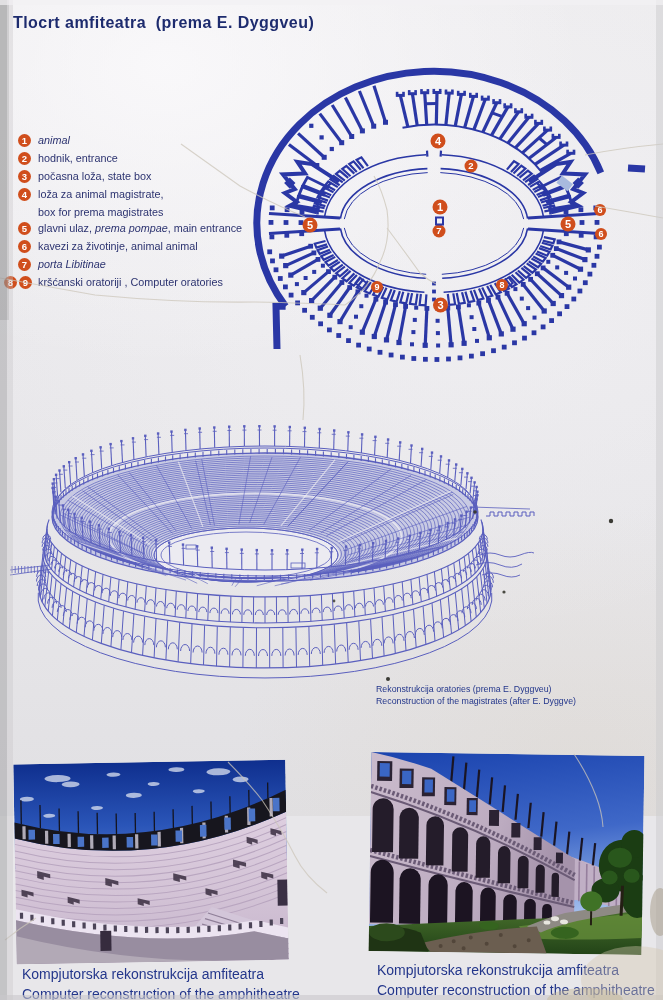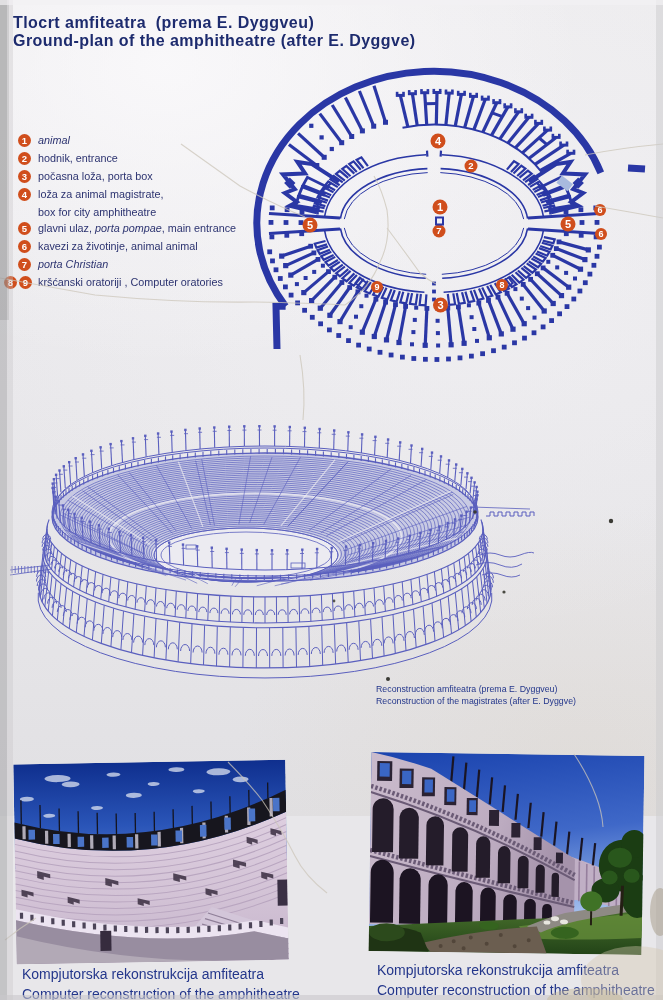--- a/index.html
+++ b/index.html
@@ -13,51 +13,50 @@
 .lb{position:absolute;width:13px;height:13px;border-radius:50%;background:#d04e1c;color:#fff;
 font-size:9.5px;font-weight:bold;text-align:center;line-height:13.5px}
 .cap{position:absolute;color:#23368b;font-size:14px;line-height:20px;white-space:nowrap}
 .cap2{position:absolute;color:#23368b;font-size:8.8px;line-height:11px;white-space:nowrap}
 </style></head>
 <body>
 <div id="page">
 
 <div class="t1" style="left:13px;top:14px">Tlocrt amfiteatra&nbsp; (prema E. Dyggveu)</div>
 
-<div class="t1" style="left:13px;top:32px">Ground-plan of the amphitheatre (after E. Dyggve)</div>
 
 <div class="lb" style="left:18px;top:134px">1</div>
 
 <div class="leg" style="left:38px;top:134px"><i>animal</i></div>
 
 <div class="lb" style="left:18px;top:152px">2</div>
 
 <div class="leg" style="left:38px;top:152px">hodnik, entrance</div>
 
 <div class="lb" style="left:18px;top:170px">3</div>
 
-<div class="leg" style="left:38px;top:170px">počasna loža, porta box</div>
+<div class="leg" style="left:38px;top:170px">počasna loža, state box</div>
 
 <div class="lb" style="left:18px;top:188px">4</div>
 
 <div class="leg" style="left:38px;top:188px">loža za animal magistrate,</div>
 
-<div class="leg" style="left:38px;top:206px">box for city amphitheatre</div>
+<div class="leg" style="left:38px;top:206px">box for prema magistrates</div>
 
 <div class="lb" style="left:18px;top:222px">5</div>
 
-<div class="leg" style="left:38px;top:222px">glavni ulaz, <i>porta pompae</i>, main entrance</div>
+<div class="leg" style="left:38px;top:222px">glavni ulaz, <i>prema pompae</i>, main entrance</div>
 
 <div class="lb" style="left:18px;top:240px">6</div>
 
 <div class="leg" style="left:38px;top:240px">kavezi za životinje, animal animal</div>
 
 <div class="lb" style="left:18px;top:258px">7</div>
 
-<div class="leg" style="left:38px;top:258px"><i>porta Christian</i></div>
+<div class="leg" style="left:38px;top:258px"><i>porta Libitinae</i></div>
 
 <div class="lb" style="left:4px;top:276px">8</div>
 
 <div class="lb" style="left:19px;top:276px">9</div>
 
 <div class="leg" style="left:38px;top:276px">kršćanski oratoriji , Computer oratories</div>
 
 <svg width="404" height="350" viewBox="0 0 404 350" style="position:absolute;left:248px;top:53px">
       <style>.pb{stroke:#2a37a5;fill:none}.pf{fill:#2a37a5}.bf{fill:#d04e1c}.bt{fill:#fff;font-family:"Liberation Sans",sans-serif;font-weight:bold}</style>
 
@@ -1304,21 +1303,21 @@
 <line x1="37.2" y1="151" x2="37.2" y2="158" stroke-width="0.8" class="db"></line>
 </g>
 
 <g>
 <path d="M 462 92 L 520 94" stroke-width="0.8" class="db" fill="none"></path>
 <path d="M 476 101 l 4 0 l 0 -4 l 4 0 l 0 4 l 4 0 l 0 -4 l 4 0 l 0 4 l 4 0 l 0 -4 l 4 0 l 0 4 l 4 0 l 0 -4 l 4 0 l 0 4 l 4 0 l 0 -4 l 4 0 l 0 4 l 4 0 l 0 -4 l 4 0 l 0 4 " fill="none" stroke-width="1" class="db"></path>
 <path d="M 470 140 q 10 -4 20 0 t 20 0 t 14 -2 M 466 150 q 12 -5 24 0 t 22 -1 M 472 160 q 10 -4 20 0 t 18 0" fill="none" stroke-width="0.9" class="db"></path>
 </g>
     </svg>
 
-<div class="cap2" style="left:376px;top:684px">Reconstruction amfiteatra (prema E. Dyggveu)</div>
+<div class="cap2" style="left:376px;top:684px">Rekonstrukcija oratories (prema E. Dyggveu)</div>
 
 <div class="cap2" style="left:376px;top:696px">Reconstruction of the magistrates (after E. Dyggve)</div>
 
 <div style="position:absolute;left:15px;top:762px;width:272px;height:200px;transform:rotate(-1deg)">
 <svg width="272" height="200" viewBox="0 0 272 200">
 <defs>
 <linearGradient id="lsky" x1="0" y1="0" x2="0" y2="1">
 <stop offset="0" stop-color="#0f2f8e"></stop>
             <stop offset="0.6" stop-color="#2a55b8"></stop>
             <stop offset="1" stop-color="#4f74cc"></stop>

